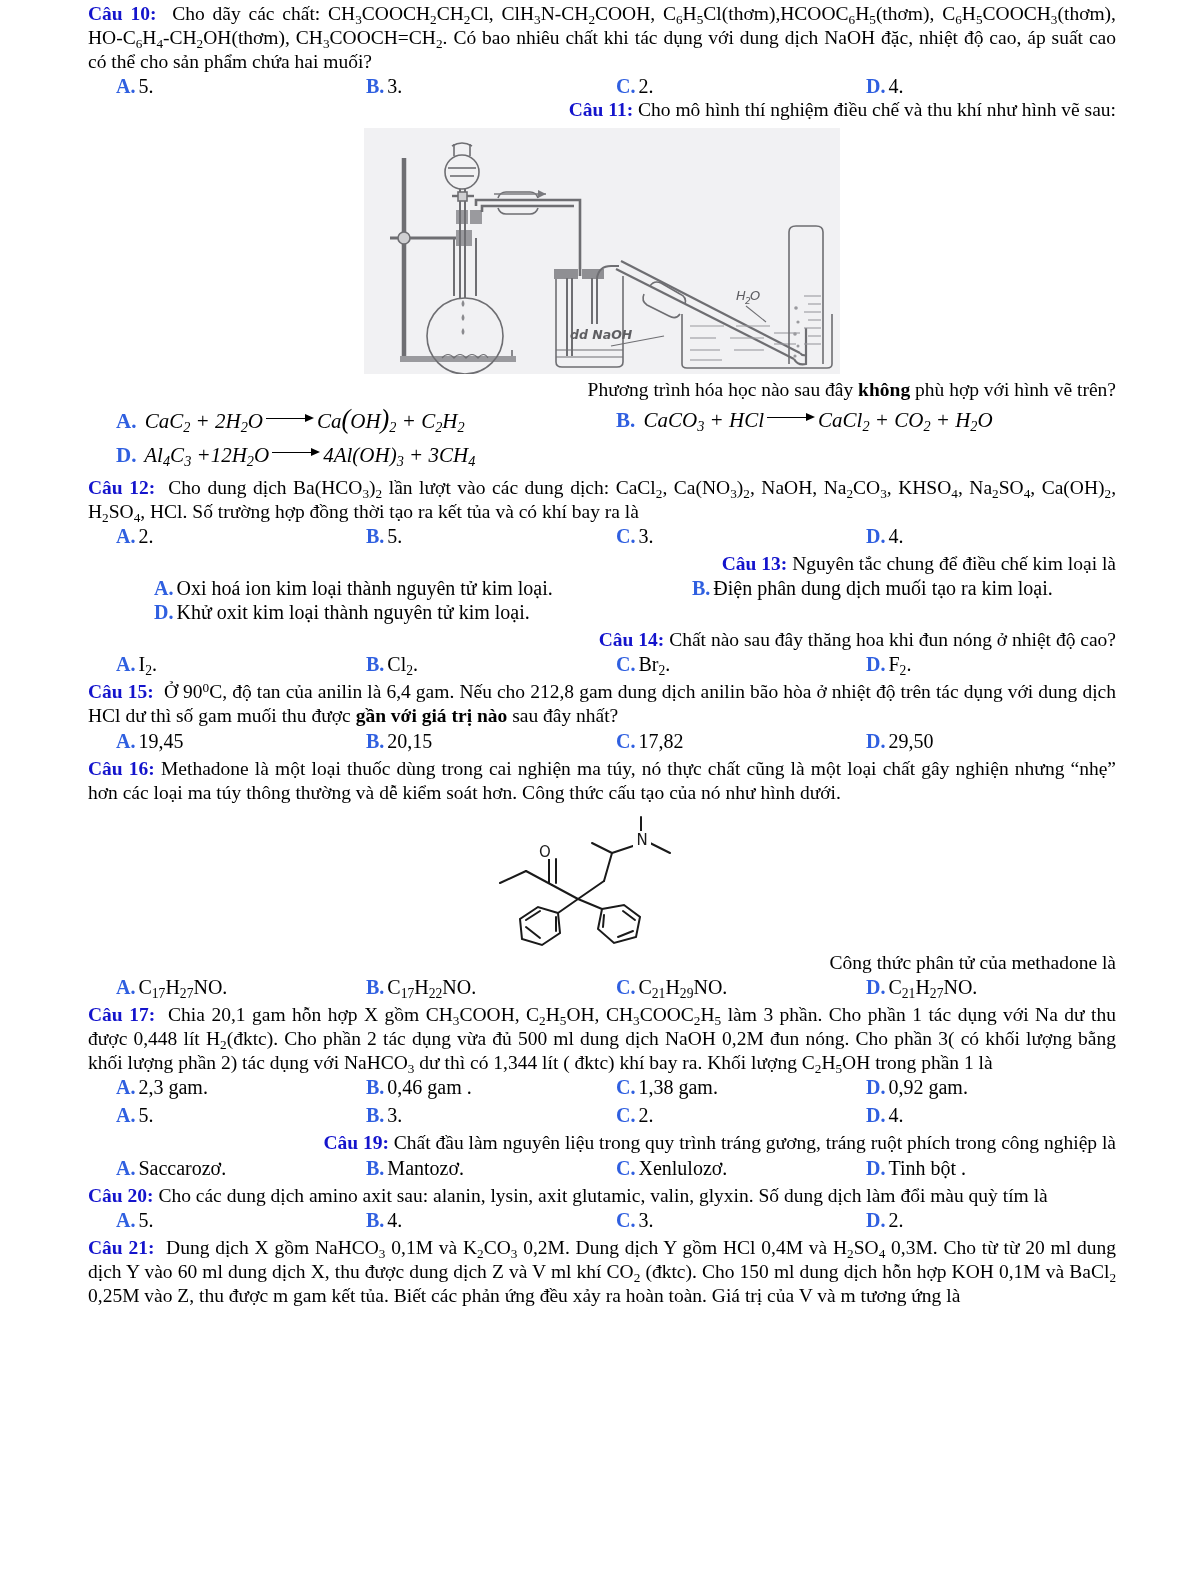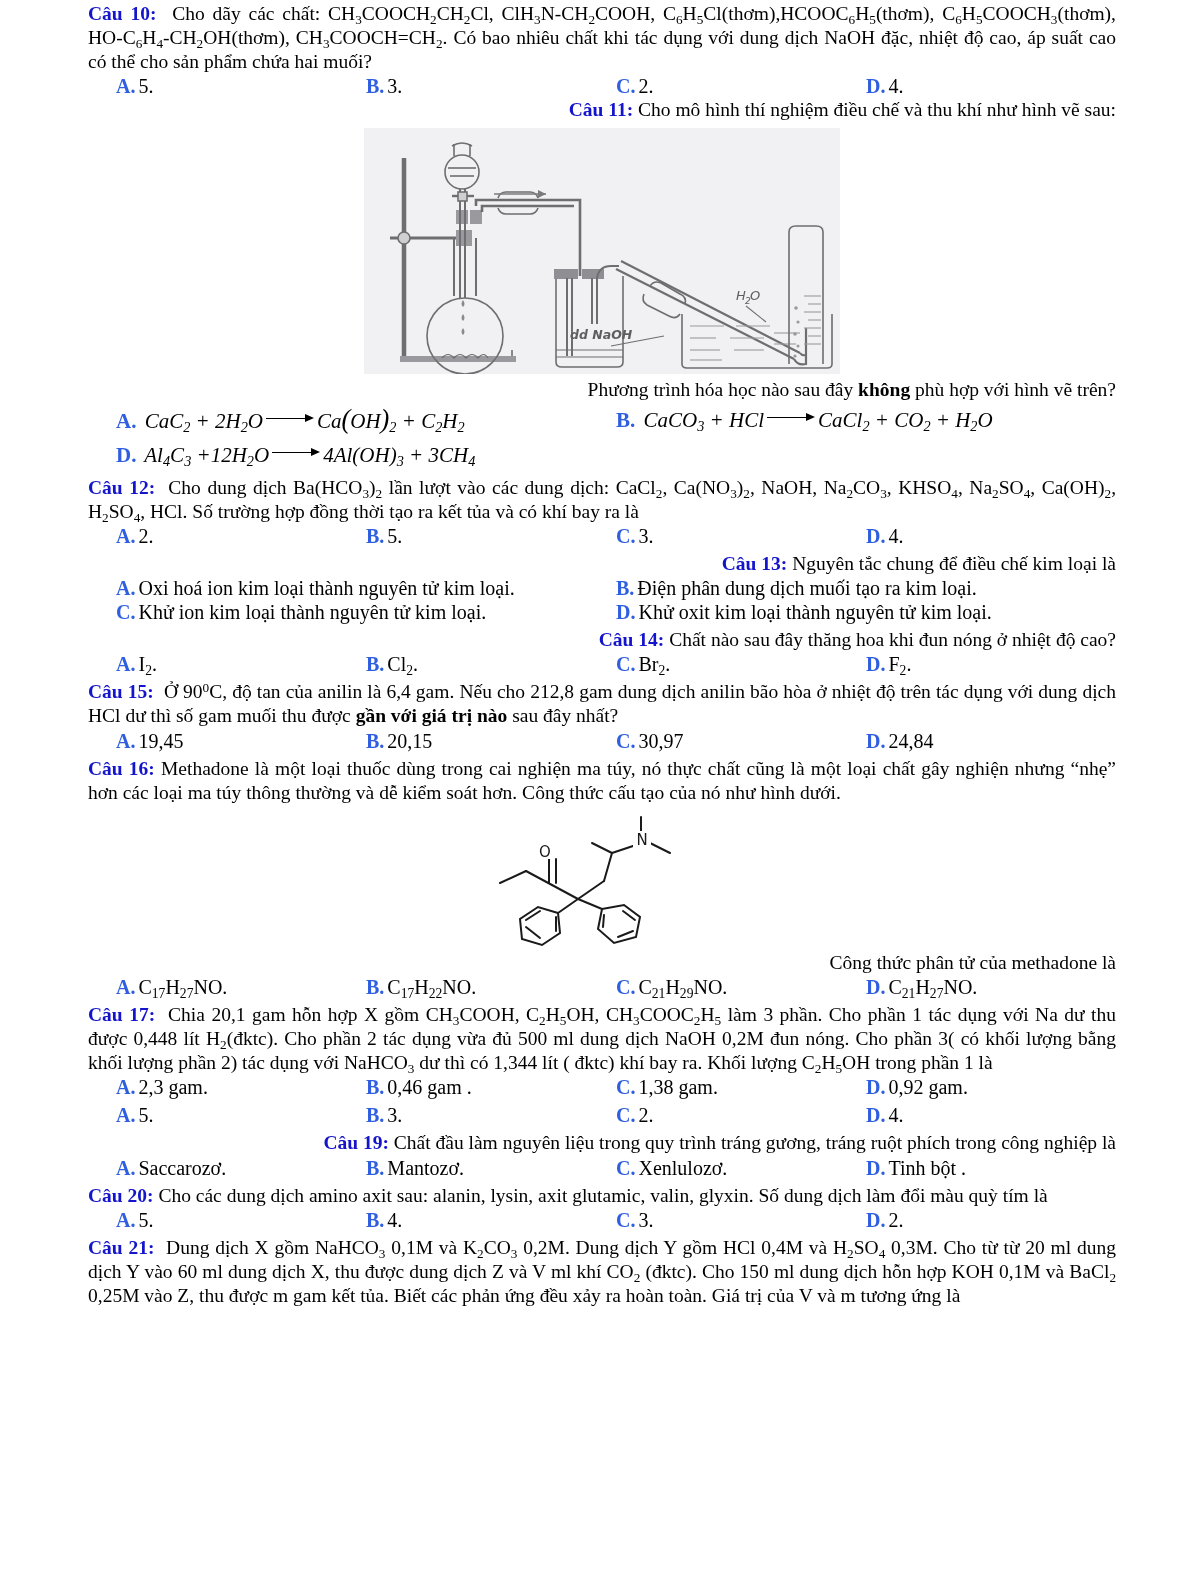--- a/index.html
+++ b/index.html
@@ -50,21 +50,21 @@
     line-height: 24.1px;
     margin: 0;
     padding-left: 28px;
     box-sizing: border-box;
     width: 100%;
   }
   .answers .opt {
     flex: 0 0 25%;
     white-space: nowrap;
   }
-  .answers.two .opt { flex: 0 0 50%; }
+  .answers.two .opt { flex: 0 0 50%; margin-left: 38px; }
   .ol {
     color: #2f5fe0;
     font-weight: bold;
     margin-right: 3px;
   }
   sub { font-size: 0.68em; line-height: 0; vertical-align: -0.28em; }
   sup { font-size: 0.68em; line-height: 0; vertical-align: 0.45em; }
 
   
   .eqrow {
@@ -318,21 +318,20 @@
 
   <p class="q nojust">
     <span class="qnum">Câu 13:</span>
     <span>Nguyên tắc chung để điều chế kim loại là</span>
   </p>
   <div class="answers two">
     <span class="opt"><span class="ol">A.</span><span>Oxi hoá ion kim loại thành nguyên tử kim loại.</span></span>
     <span class="opt"><span class="ol">B.</span><span>Điện phân dung dịch muối tạo ra kim loại.</span></span>
   </div>
   <div class="answers two">
-    <span class="opt"><span class="ol">C.</span><span>Khử ion kim loại thành nguyên tử kim loại.</span></span>
     <span class="opt"><span class="ol">D.</span><span>Khử oxit kim loại thành nguyên tử kim loại.</span></span>
   </div>
 
   <div class="sp-4"></div>
 
   <p class="q nojust">
     <span class="qnum">Câu 14:</span>
     <span>Chất nào sau đây thăng hoa khi đun nóng ở nhiệt độ cao?</span>
   </p>
   <div class="answers">
@@ -344,22 +343,22 @@
 
   <div class="sp-4"></div>
 
   <p class="q">
     <span class="qnum">Câu 15:</span>
     <span>&nbsp;Ở 90<sup>0</sup>C, độ tan của anilin là 6,4 gam. Nếu cho 212,8 gam dung dịch anilin bão hòa ở nhiệt độ trên tác dụng với dung dịch HCl dư thì số gam muối thu được <span class="b">gần với giá trị nào</span> sau đây nhất?</span>
   </p>
   <div class="answers">
     <span class="opt"><span class="ol">A.</span><span>19,45</span></span>
     <span class="opt"><span class="ol">B.</span><span>20,15</span></span>
-    <span class="opt"><span class="ol">C.</span><span>30,97</span></span>
-    <span class="opt"><span class="ol">D.</span><span>24,84</span></span>
+    <span class="opt"><span class="ol">C.</span><span>17,82</span></span>
+    <span class="opt"><span class="ol">D.</span><span>29,50</span></span>
   </div>
 
   <div class="sp-4"></div>
 
   <p class="q">
     <span class="qnum">Câu 16:</span>
     <span>Methadone là một loại thuốc dùng trong cai nghiện ma túy, nó thực chất cũng là một loại chất gây nghiện nhưng “nhẹ” hơn các loại ma túy thông thường và dễ kiểm soát hơn. Công thức cấu tạo của nó như hình dưới.</span>
   </p>
 
   <div class="fig-mol-wrap">

